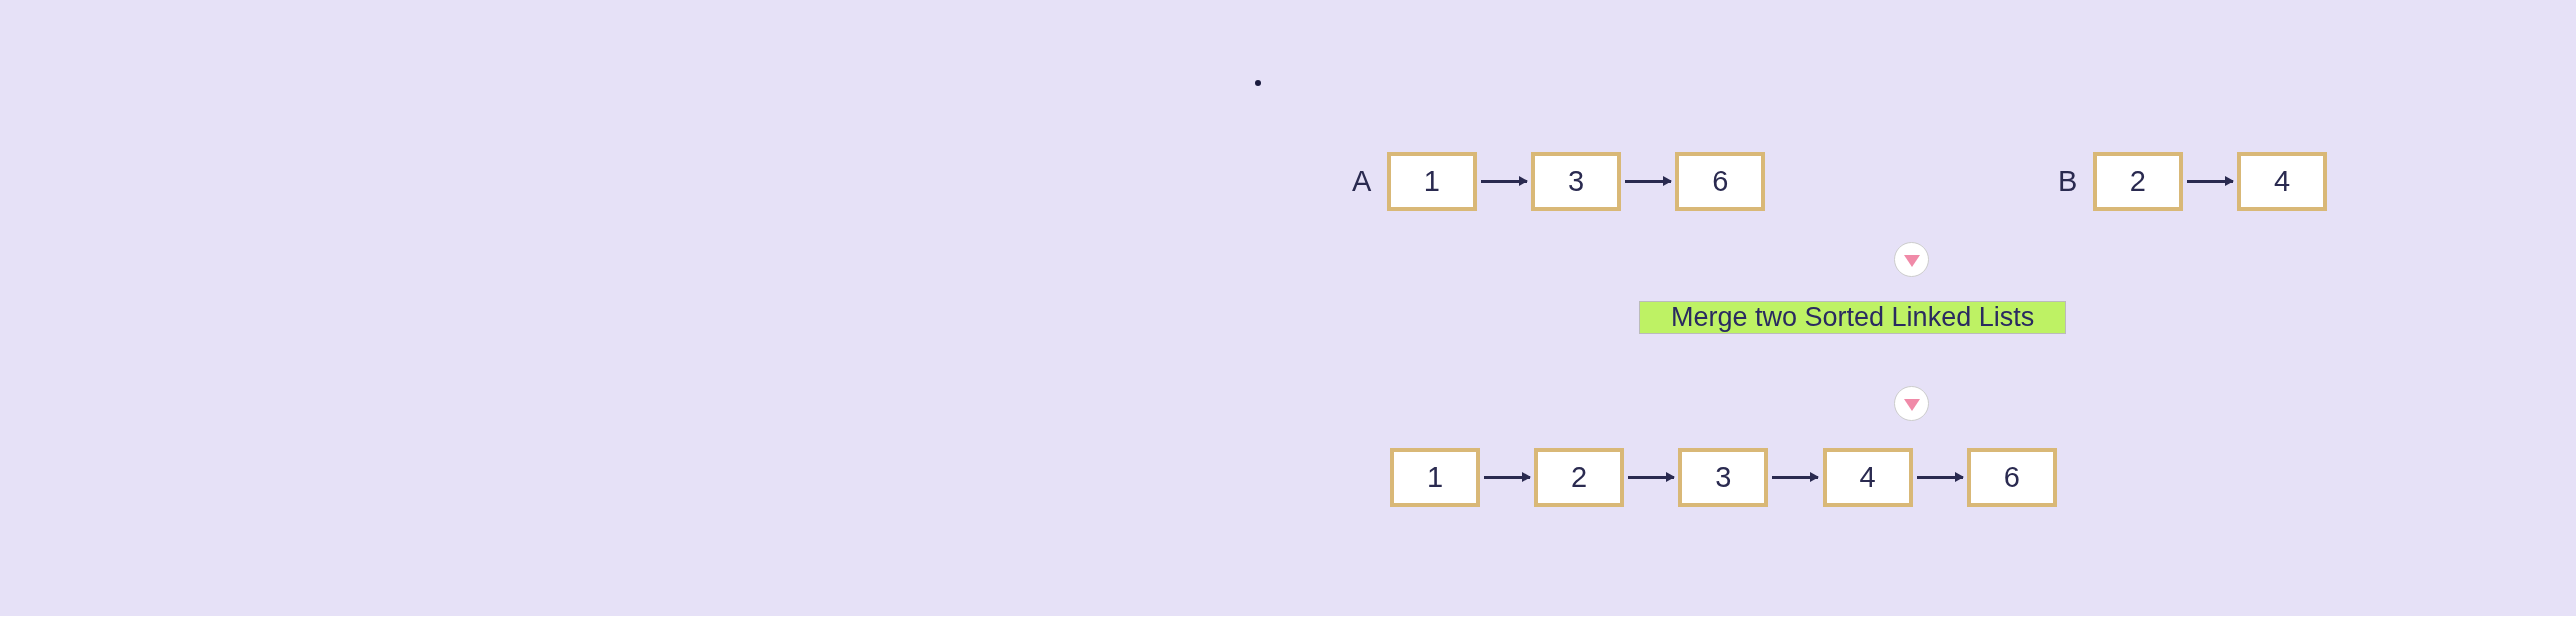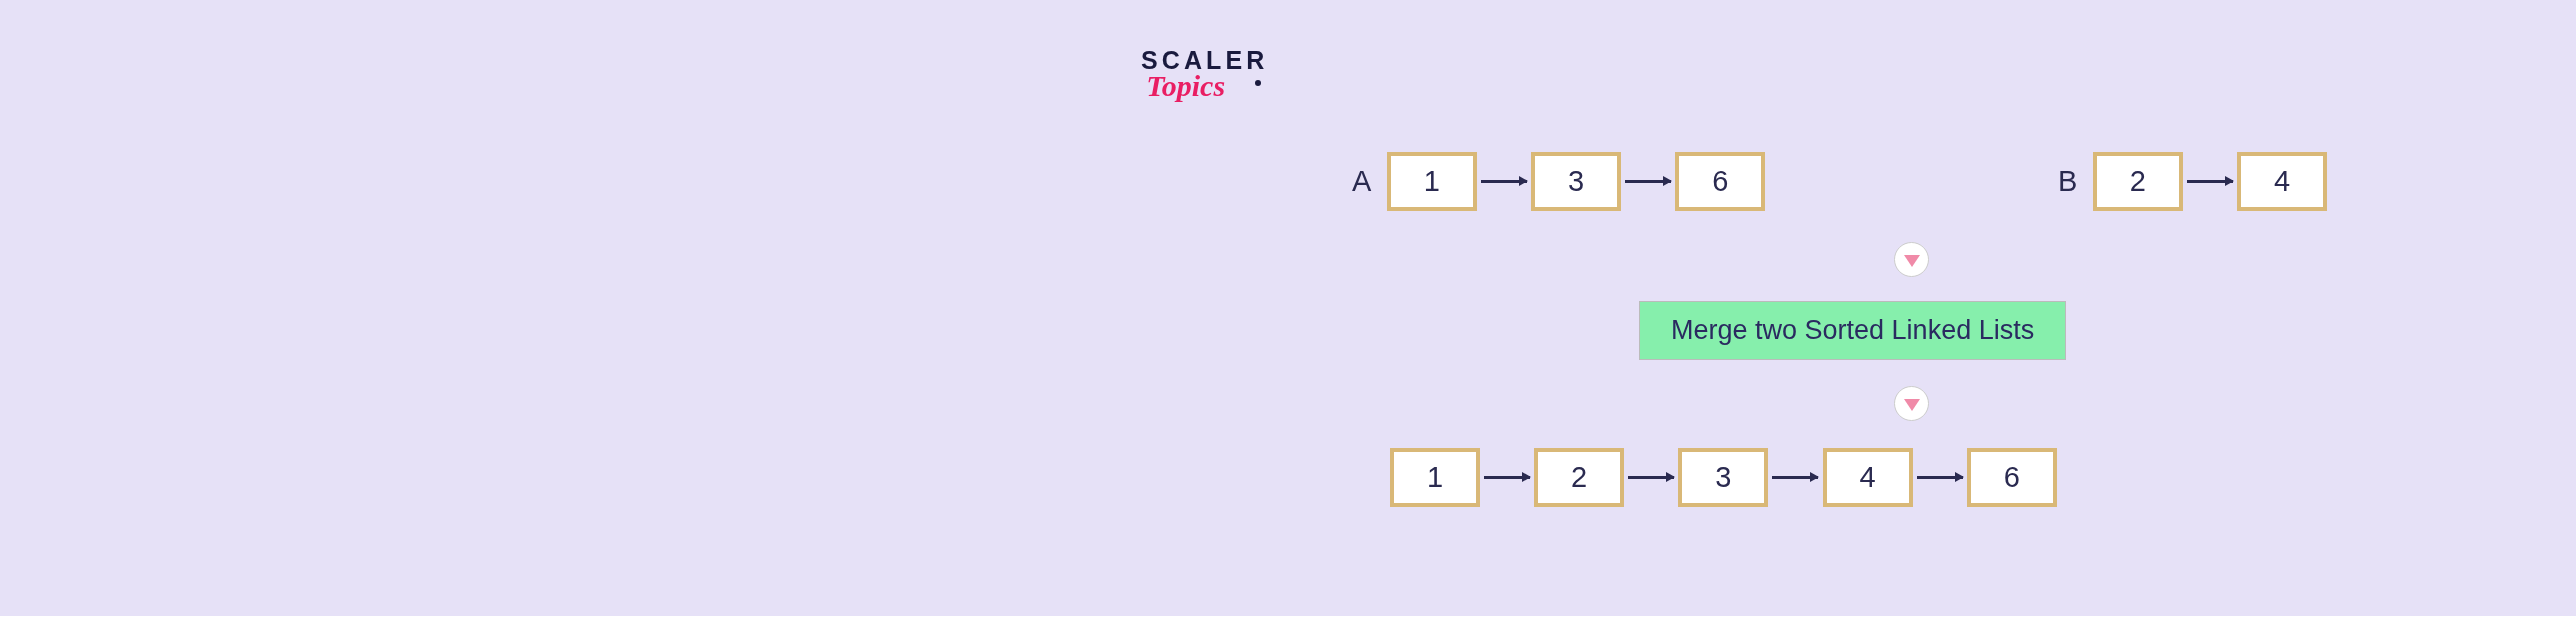--- a/index.html
+++ b/index.html
@@ -104,37 +104,33 @@
   .down-triangle {
     width: 0;
     height: 0;
     border-left: 8.2px solid transparent;
     border-right: 8.2px solid transparent;
     border-top: 12.4px solid #f08aa8;
     margin-top: 2.1px;
   }
   .merge-box {
     position: absolute;
-    background: #86efac;
+    background: #bef264;
     border: 1px solid #bbb;
-    padding: 13px 31px;
+    padding: 0 31px;
     font-size: 27px;
     color: #2a2a60;
     font-weight: 500;
   }
 </style>
 </head>
 <body>
 
 <div class="canvas">
 
-  <div class="logo">
-    <div class="logo-scaler">SCALER</div>
-    <div class="logo-topics">Topics</div>
-  </div>
   <div class="logo-dot"></div>
 
   <div class="list-row" style="left:1352px; top:152px;">
     <span class="list-label">A</span>
     <div class="node">1</div>
     <div class="arrow"></div>
     <div class="node">3</div>
     <div class="arrow"></div>
     <div class="node">6</div>
   </div>

